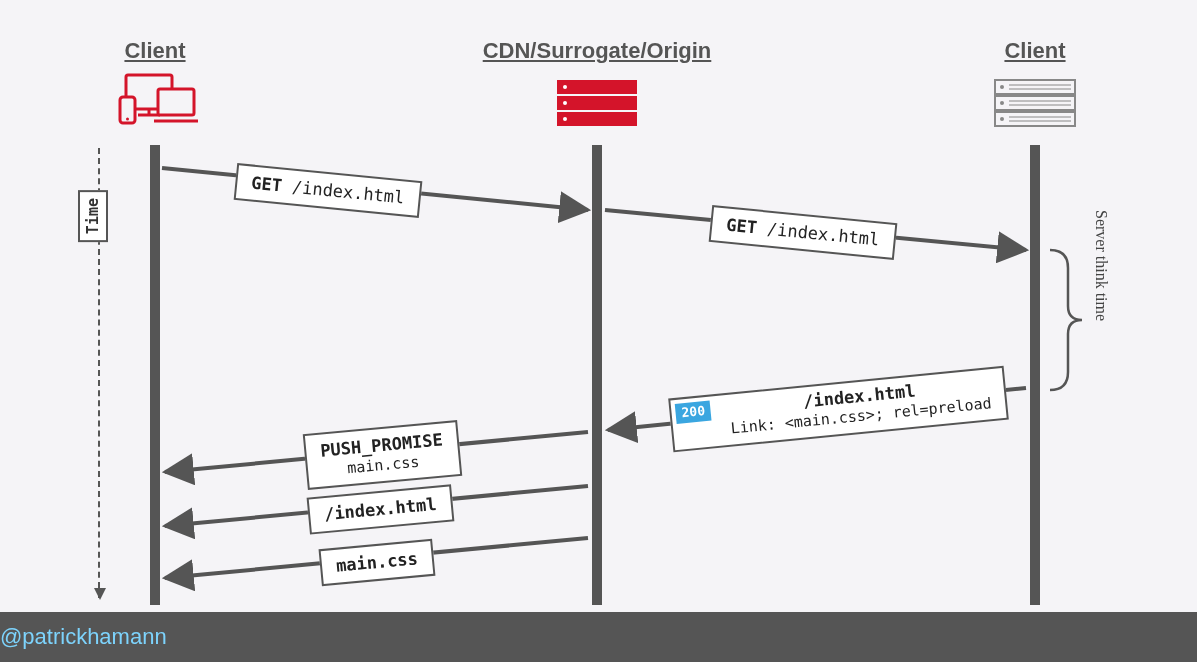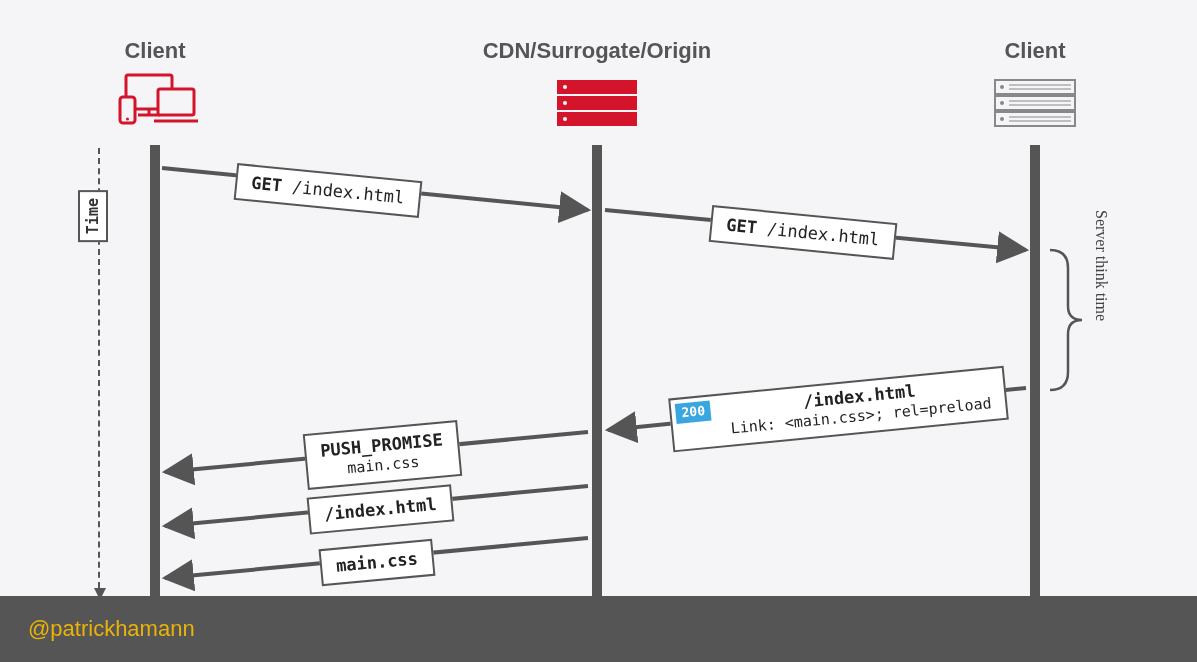--- a/index.html
+++ b/index.html
@@ -6,21 +6,21 @@
   body{
     width:1197px;height:662px;
     background:#f5f4f7;
     font-family:"Helvetica Neue",Arial,sans-serif;
     position:relative;
     overflow:hidden;
   }
   .hdr{
     position:absolute;top:38px;
     font-size:22px;font-weight:600;color:#555;
-    text-align:center;transform:translateX(-50%);
+    text-align:center;transform:translateX(-50%);text-decoration:underline;
   }
 
   
   .life{
     position:absolute;top:145px;height:460px;width:10px;
     background:#555;transform:translateX(-50%);
   }
 
   
   .time-axis{
@@ -51,23 +51,23 @@
   .msg b{font-weight:700;}
   .badge{
     display:inline-block;background:#3aa6e0;color:#fff;
     font-size:13px;font-weight:700;padding:2px 6px;margin-right:8px;
     font-family:"Menlo","Consolas",monospace;
   }
   .sub{font-size:15px;}
 
   
   .footer{
-    position:absolute;left:0;right:0;bottom:0;height:66px;
-    background:#555;color:#eab308;font-size:22px;
-    display:flex;align-items:center;padding-left:28px;
+    position:absolute;left:0;right:0;bottom:0;height:50px;
+    background:#555;color:#7dd3fc;font-size:22px;
+    display:flex;align-items:center;
   }
 
   
   .think-label{
     position:absolute;left:1092px;top:210px;
     font-size:16px;color:#444;font-family:Georgia,serif;
     writing-mode:vertical-rl;
   }
 </style>
 </head>

